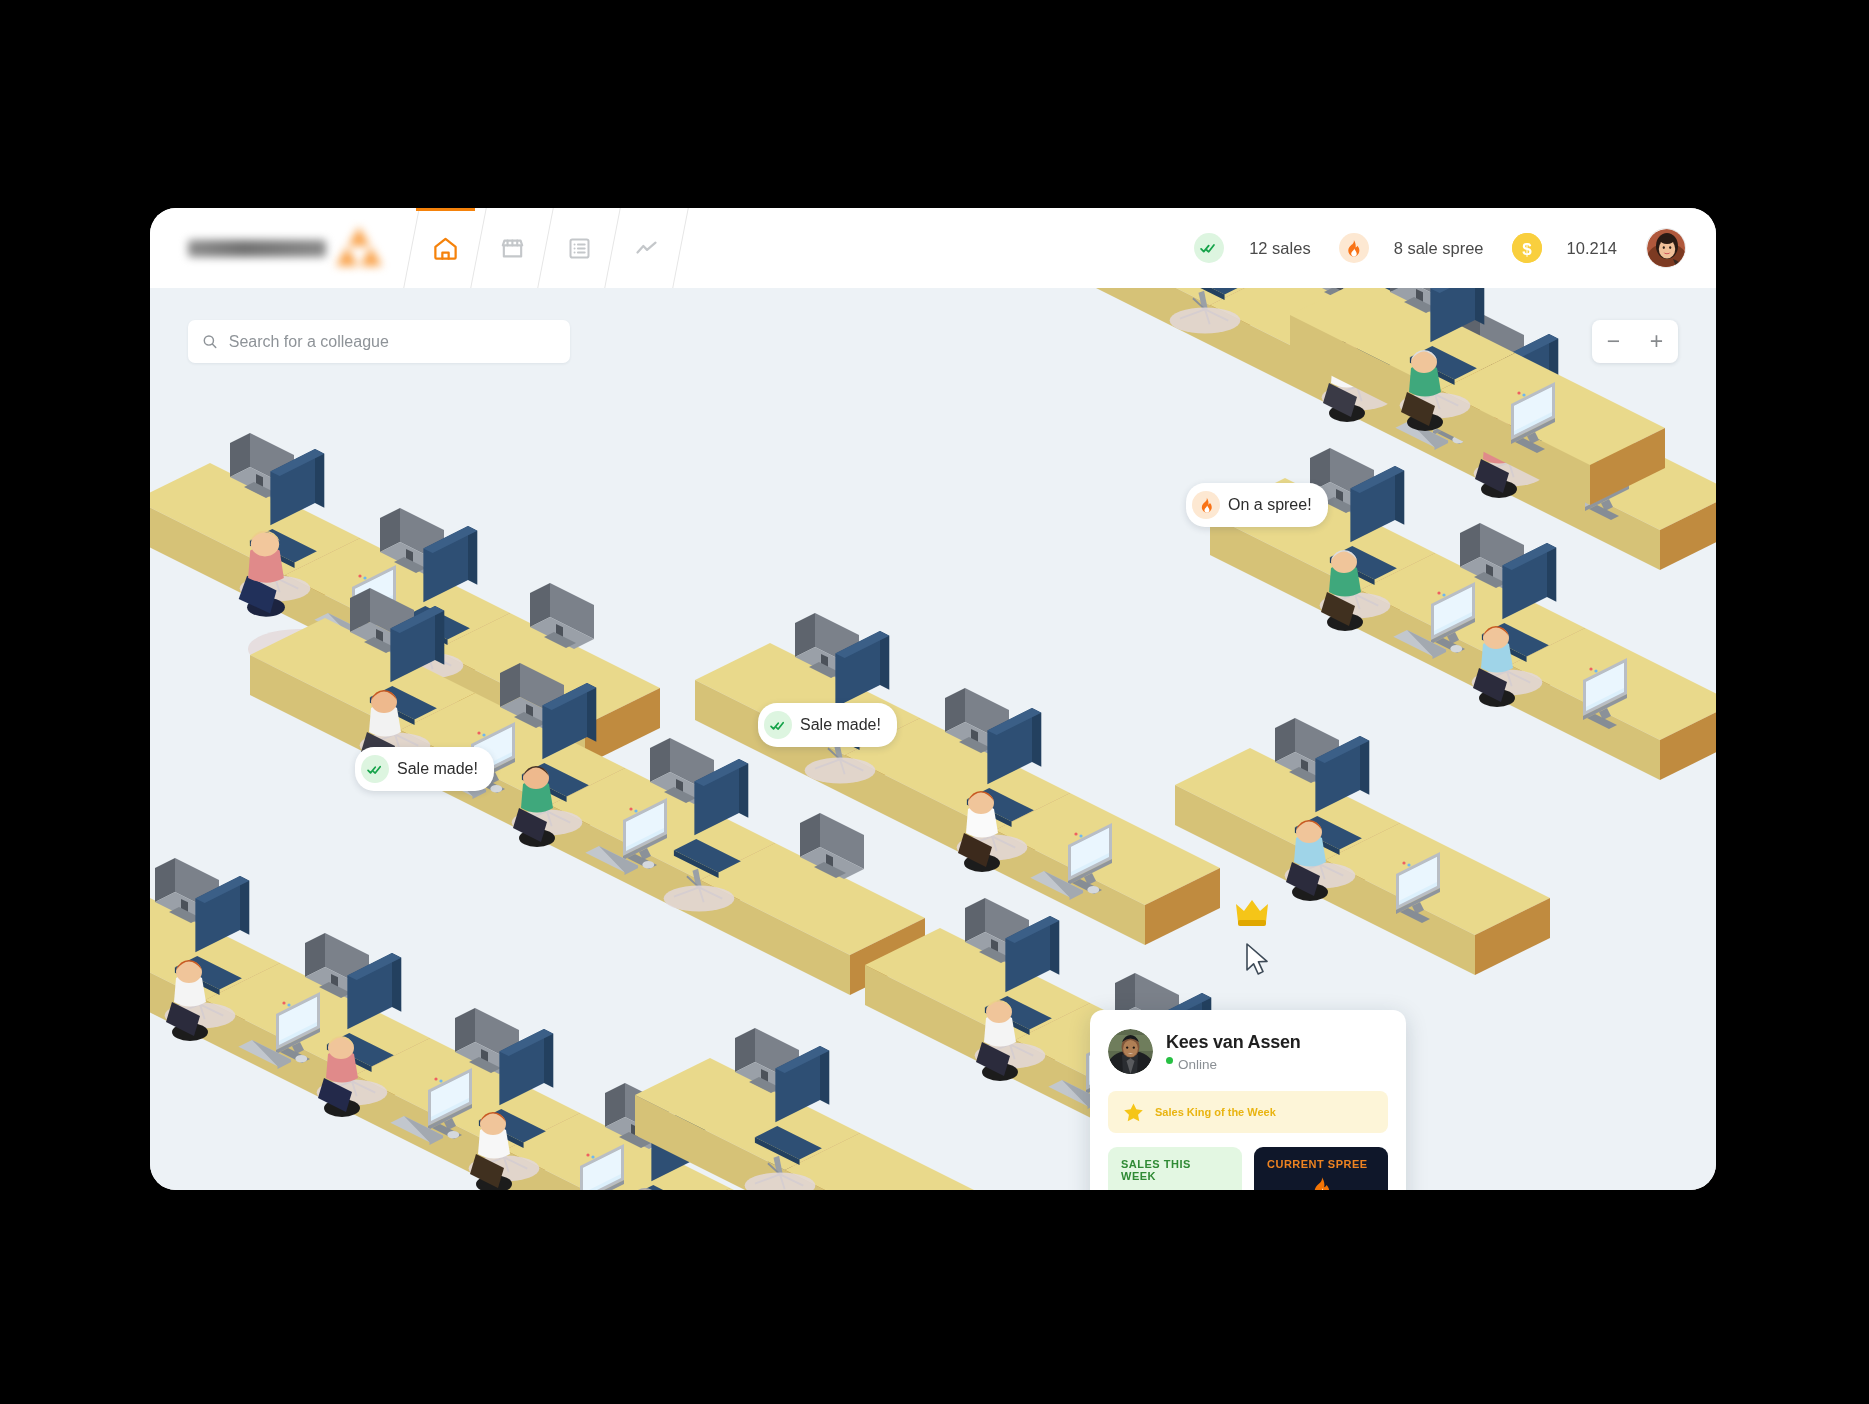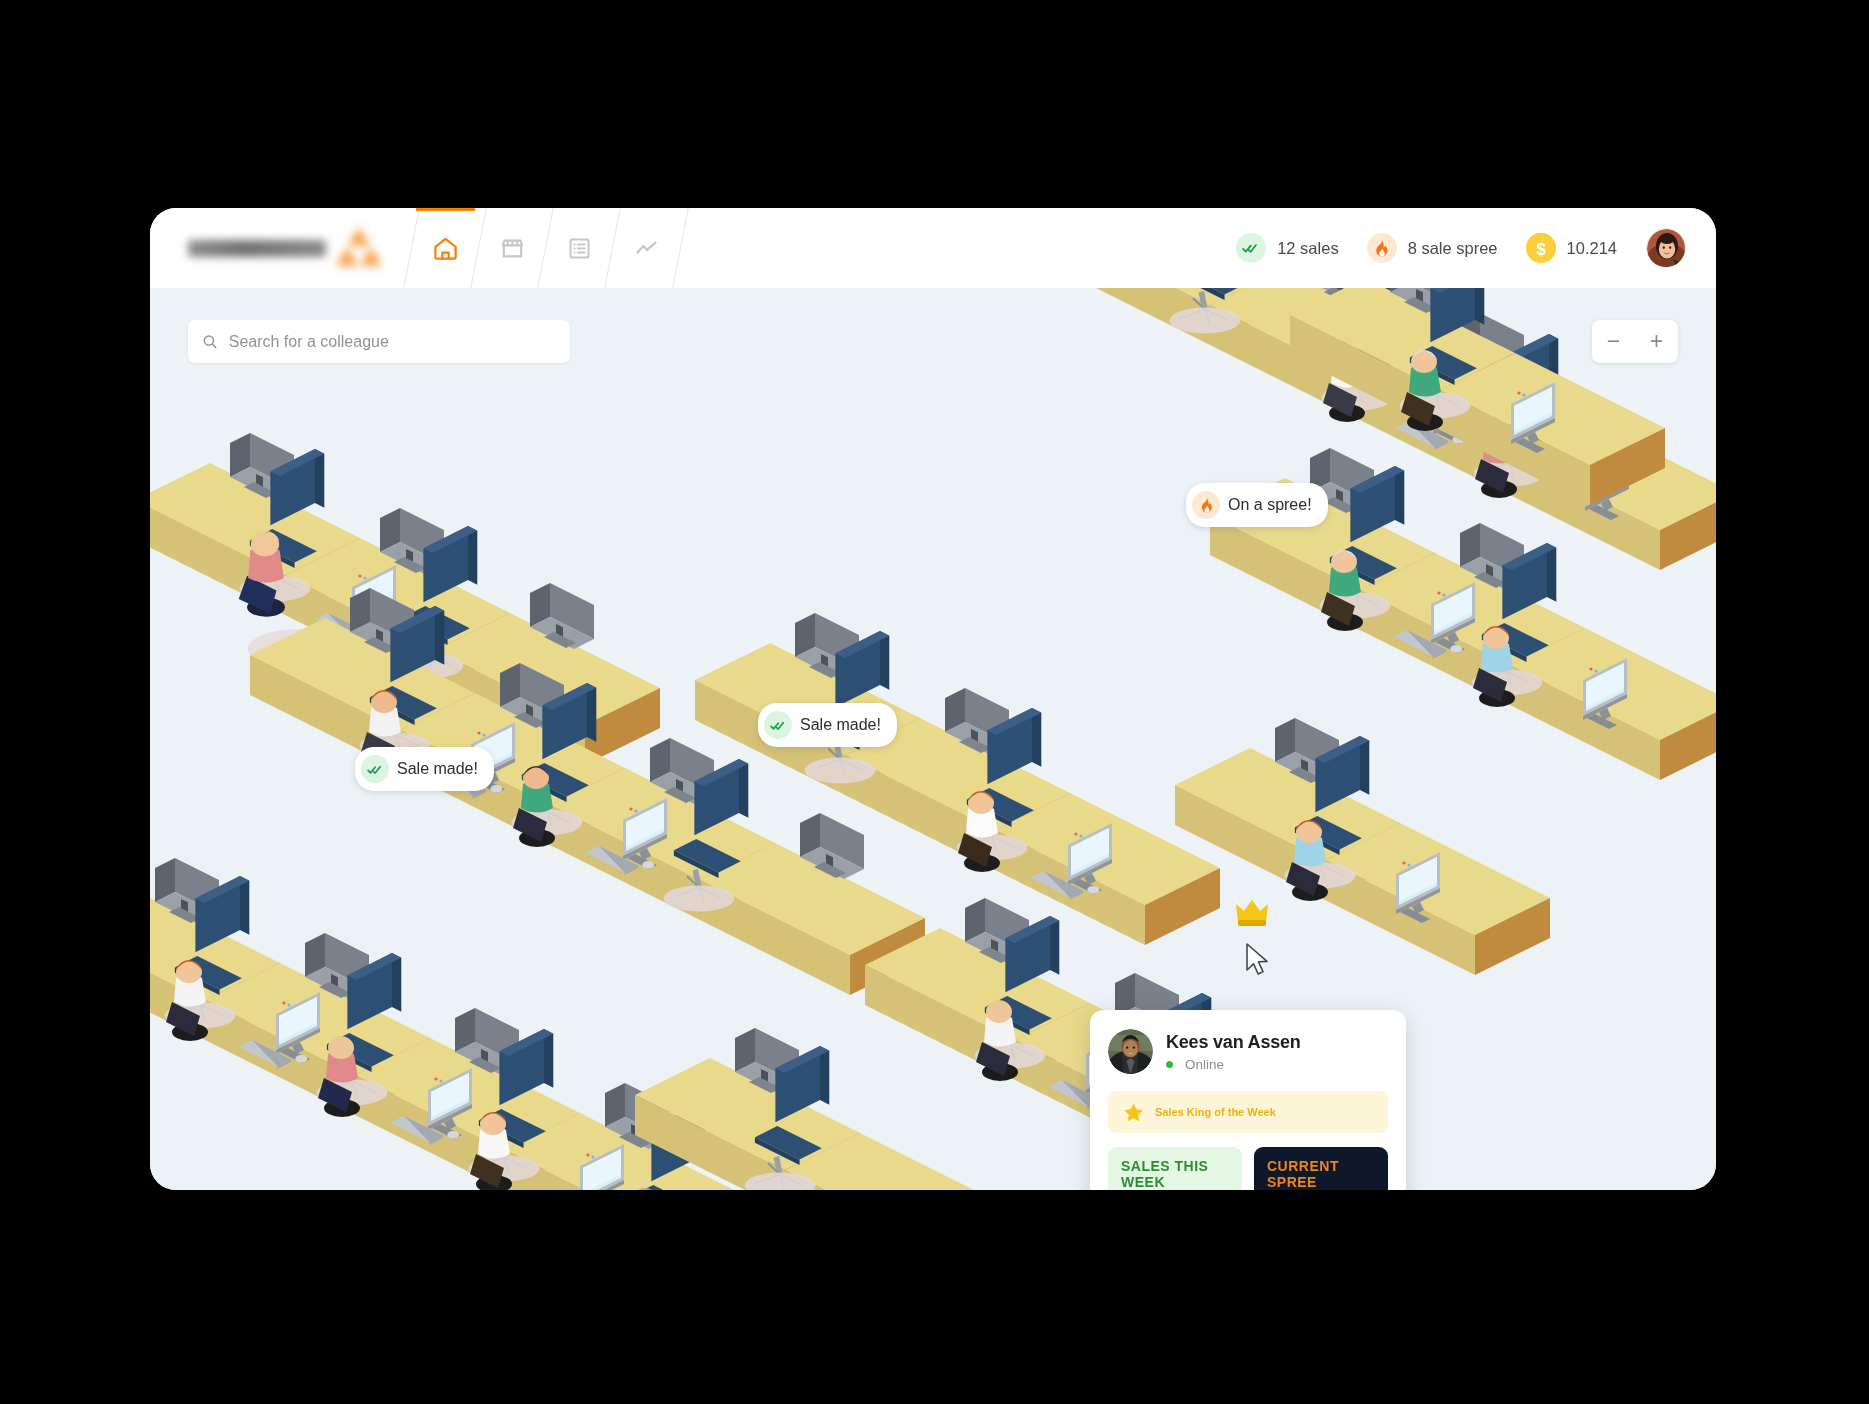--- a/index.html
+++ b/index.html
@@ -85,21 +85,21 @@
     left: 4px; right: 4px; top: 0; height: 3px;
     background: #f5820b; z-index: 3;
   }
   .tab svg { display: block; }
 
   
   #status-area {
     margin-left: auto; margin-right: 30px;
     display: flex; align-items: center; gap: 6px;
   }
-  .chip { display: flex; align-items: center; gap: 11px; padding: 0 11px; }
+  .chip { display: flex; align-items: center; gap: 25px; padding: 0 11px; }
   .chip-badge {
     width: 30px; height: 30px; border-radius: 50%;
     display: flex; align-items: center; justify-content: center;
     flex: none;
   }
   .chip-badge.green  { background: #ddf5e0; }
   .chip-badge.orange { background: #fde8d2; }
   .chip-badge.gold   { background: #f9cf3e; }
   .chip-text { font-size: 16.5px; color: #4a4a4a; white-space: nowrap; }
   #user-avatar {
@@ -192,39 +192,39 @@
     z-index: 50;
     box-shadow: 0 5px 22px rgba(20,40,60,.17);
     margin-top: 44px;
   }
   #card-head { display: flex; align-items: center; gap: 13px; }
   #card-avatar {
     width: 45px; height: 45px; border-radius: 50%;
     overflow: hidden; flex: none;
   }
   #card-name { font-size: 18px; font-weight: bold; color: #1f1f1f; letter-spacing: -.2px; }
-  #card-status { display: flex; align-items: center; gap: 12px; margin-top: 4px; }
+  #card-status { display: flex; align-items: flex-start; gap: 5px; margin-top: 4px; }
   .status-dot { width: 7px; height: 7px; border-radius: 50%; background: #27c043; }
   #card-status span { font-size: 13.5px; color: #8a8f94; }
 
   #card-award {
     margin-top: 17px;
     background: #fdf5d8;
     border-radius: 8px;
     height: 42px;
     display: flex; align-items: center; gap: 11px;
     padding: 0 15px;
   }
   #card-award-text { font-size: 11px; font-weight: bold; color: #e9b411; }
 
   #card-stats { display: flex; gap: 12px; margin-top: 14px; }
   .stat-box { flex: 1; border-radius: 9px; padding: 11px 13px 14px 13px; }
   .stat-box.green  { background: #e3f7e2; }
   .stat-box.orange { background: #0f172a; }
-  .stat-label { font-size: 14px; font-weight: bold; letter-spacing: .5px; }
+  .stat-label { font-size: 11px; font-weight: bold; letter-spacing: .5px; }
   .stat-box.green  .stat-label { color: #2f8a34; }
   .stat-box.orange .stat-label { color: #ee8321; }
   .stat-value-row { display: flex; align-items: center; gap: 8px; margin-top: 6px; flex-direction: column; }
   .stat-num { font-size: 31px; font-weight: bold; line-height: 1; }
   .stat-box.green  .stat-num { color: #1e8a24; }
   .stat-box.orange .stat-num { color: #f27405; }
 
   
   #crown { position: absolute; left: 1085px; top: 610px; z-index: 30; }
   

